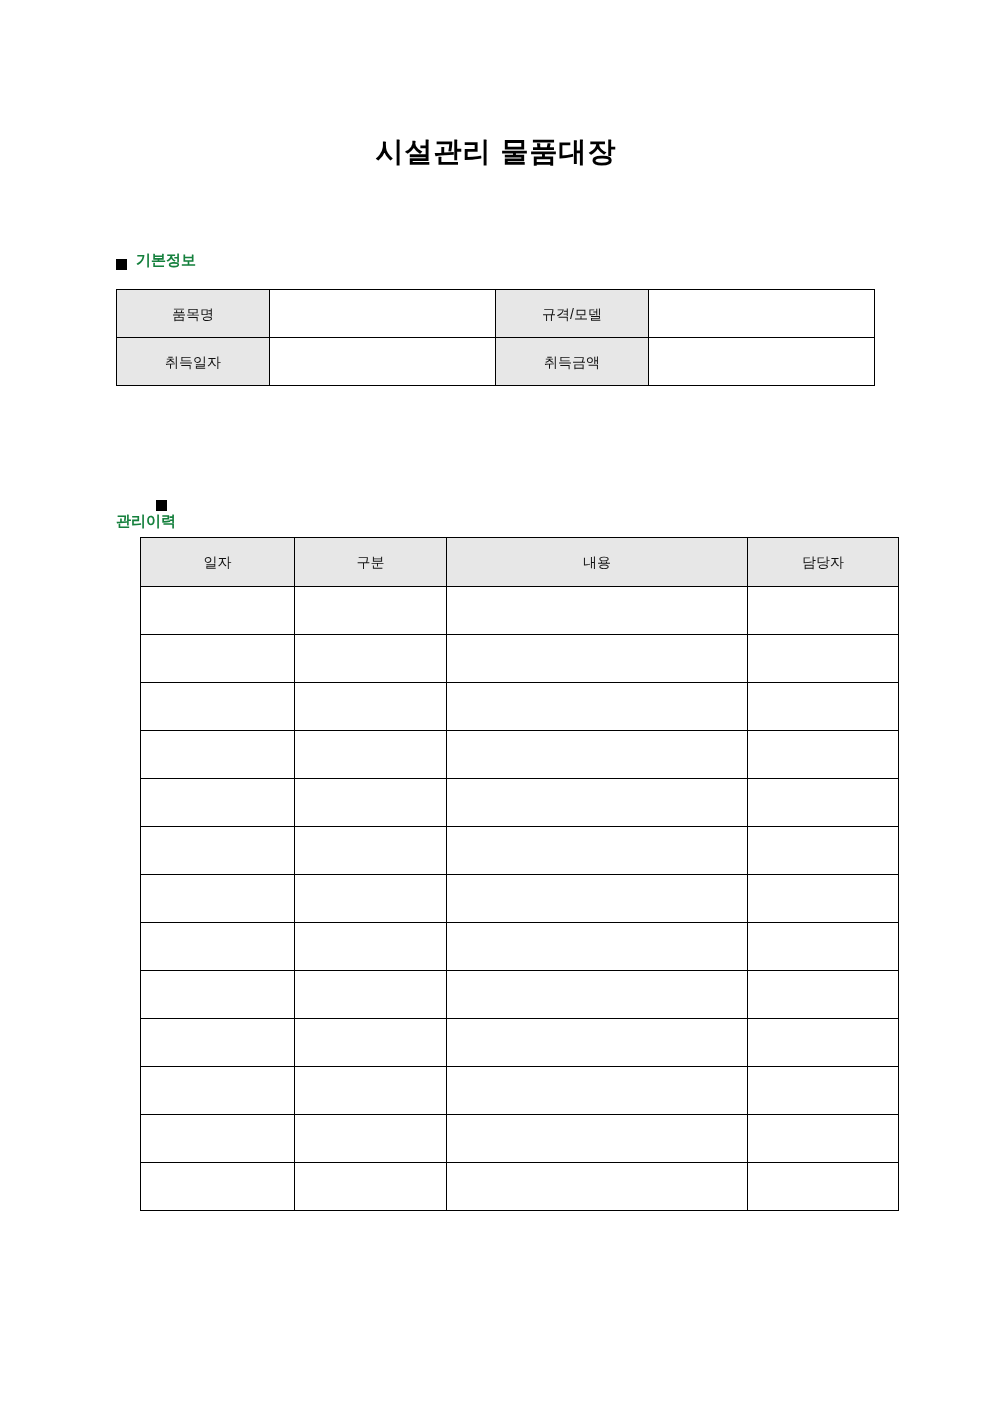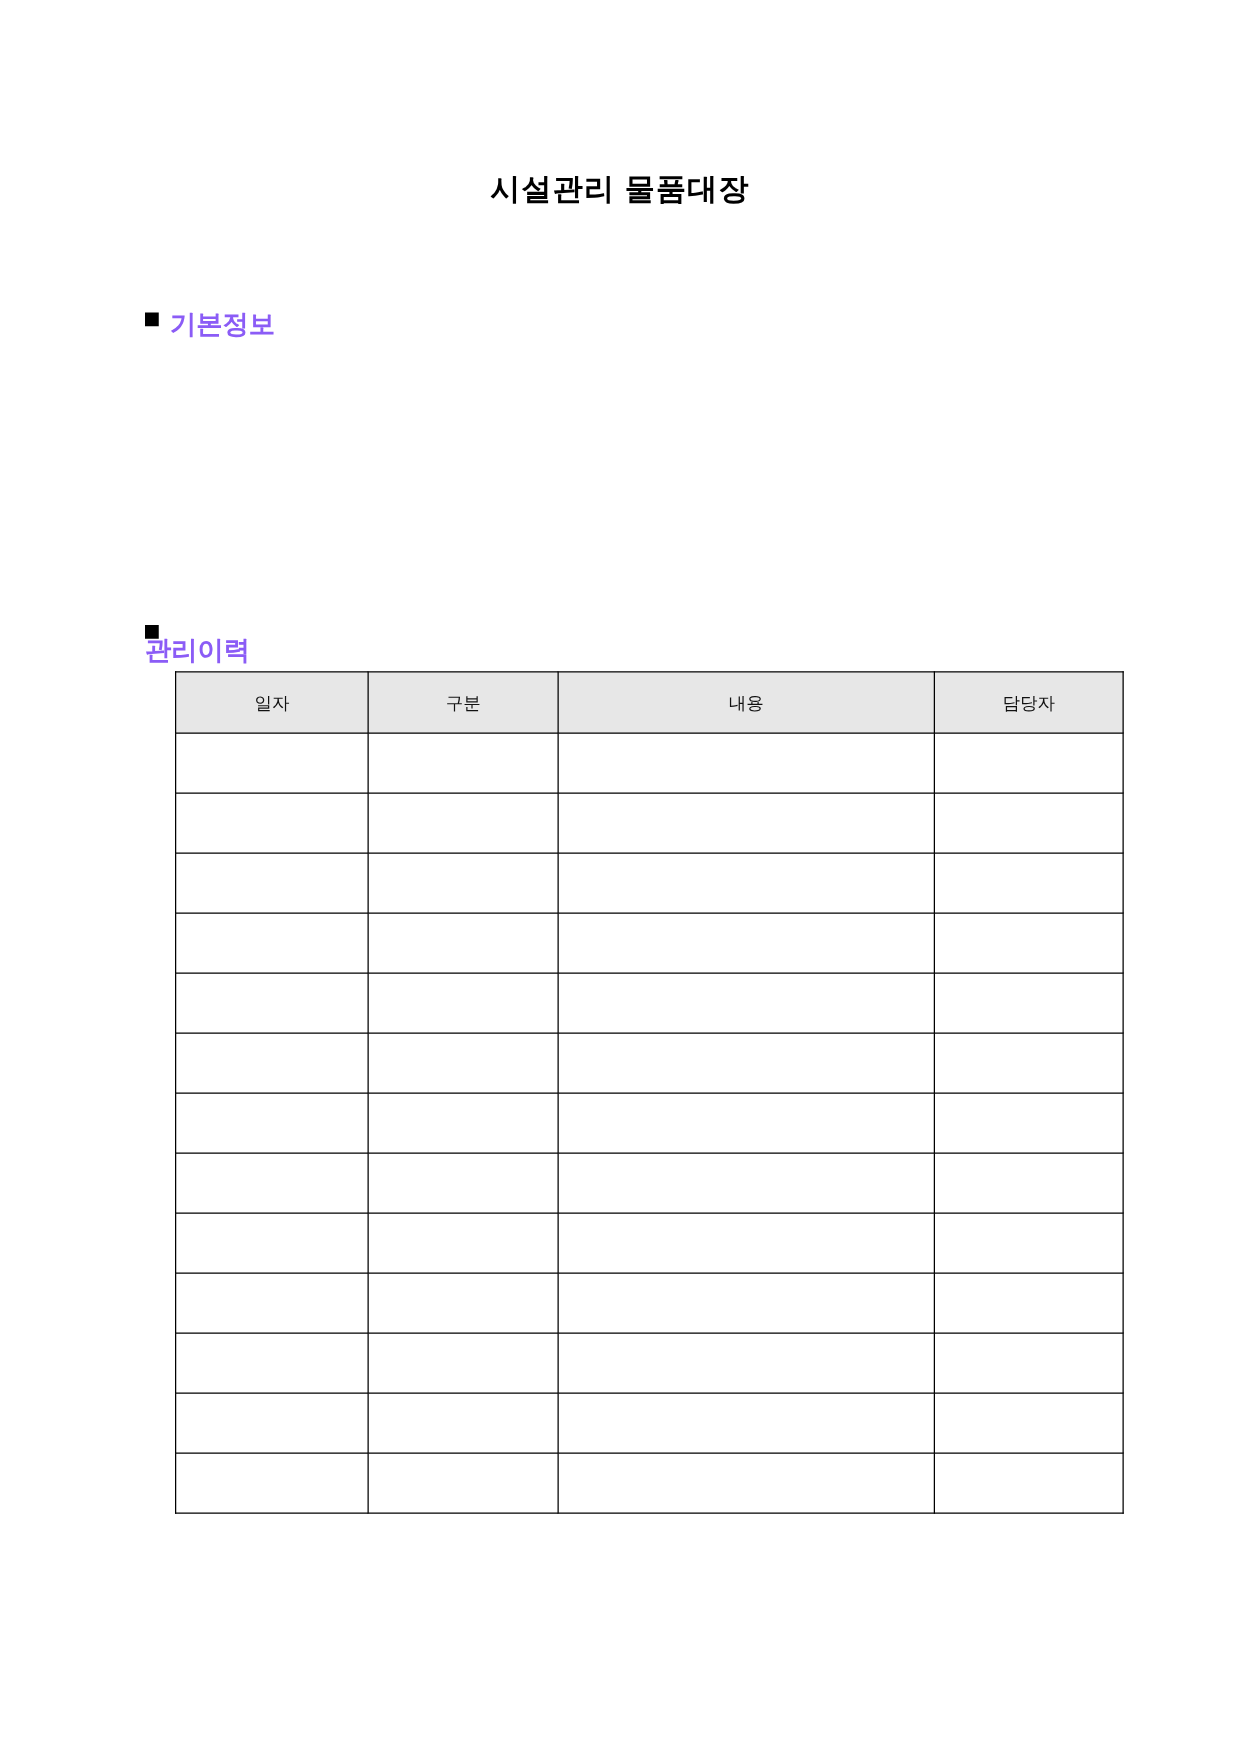--- a/index.html
+++ b/index.html
@@ -27,38 +27,38 @@
     overflow: hidden;
   }
 
   
   .doc-title {
     position: absolute;
     left: 0;
     top: 134px;
     width: 992px;
     text-align: center;
-    font-size: 24px;
+    font-size: 28px;
     font-weight: bold;
     letter-spacing: 1px;
     line-height: 36px;
     color: #000000;
     white-space: pre;
   }
 
   
   .section-heading {
     position: absolute;
     left: 116px;
-    font-size: 21px;
+    font-size: 15px;
     font-weight: bold;
     line-height: 20px;
-    color: #8b5cf6;
+    color: #15803d;
     display: flex;
-    align-items: flex-start;
+    align-items: flex-end;
     white-space: nowrap;
   }
   .section-heading .bullet {
     display: inline-block;
     width: 11px;
     height: 11px;
     background: #000000;
     margin-right: 9px;
     flex: 0 0 auto;
   }
@@ -129,20 +129,32 @@
   </div>
 
   <table class="grid" id="table-basic-info">
     <colgroup>
       <col class="col-b-label">
         <col class="col-b-value">
       <col class="col-b-label2">
         <col class="col-b-value2">
     </colgroup>
     <tbody>
+      <tr>
+        <td class="label">품목명</td>
+        <td></td>
+        <td class="label">규격/모델</td>
+        <td></td>
+      </tr>
+      <tr>
+        <td class="label">취득일자</td>
+        <td></td>
+        <td class="label">취득금액</td>
+        <td></td>
+      </tr>
     </tbody>
   </table>
 
   <div class="section-heading" id="heading-history">
     <span class="bullet"></span>
     <span>관리이력</span>
   </div>
 
   <table class="grid" id="table-history">
     <colgroup>

